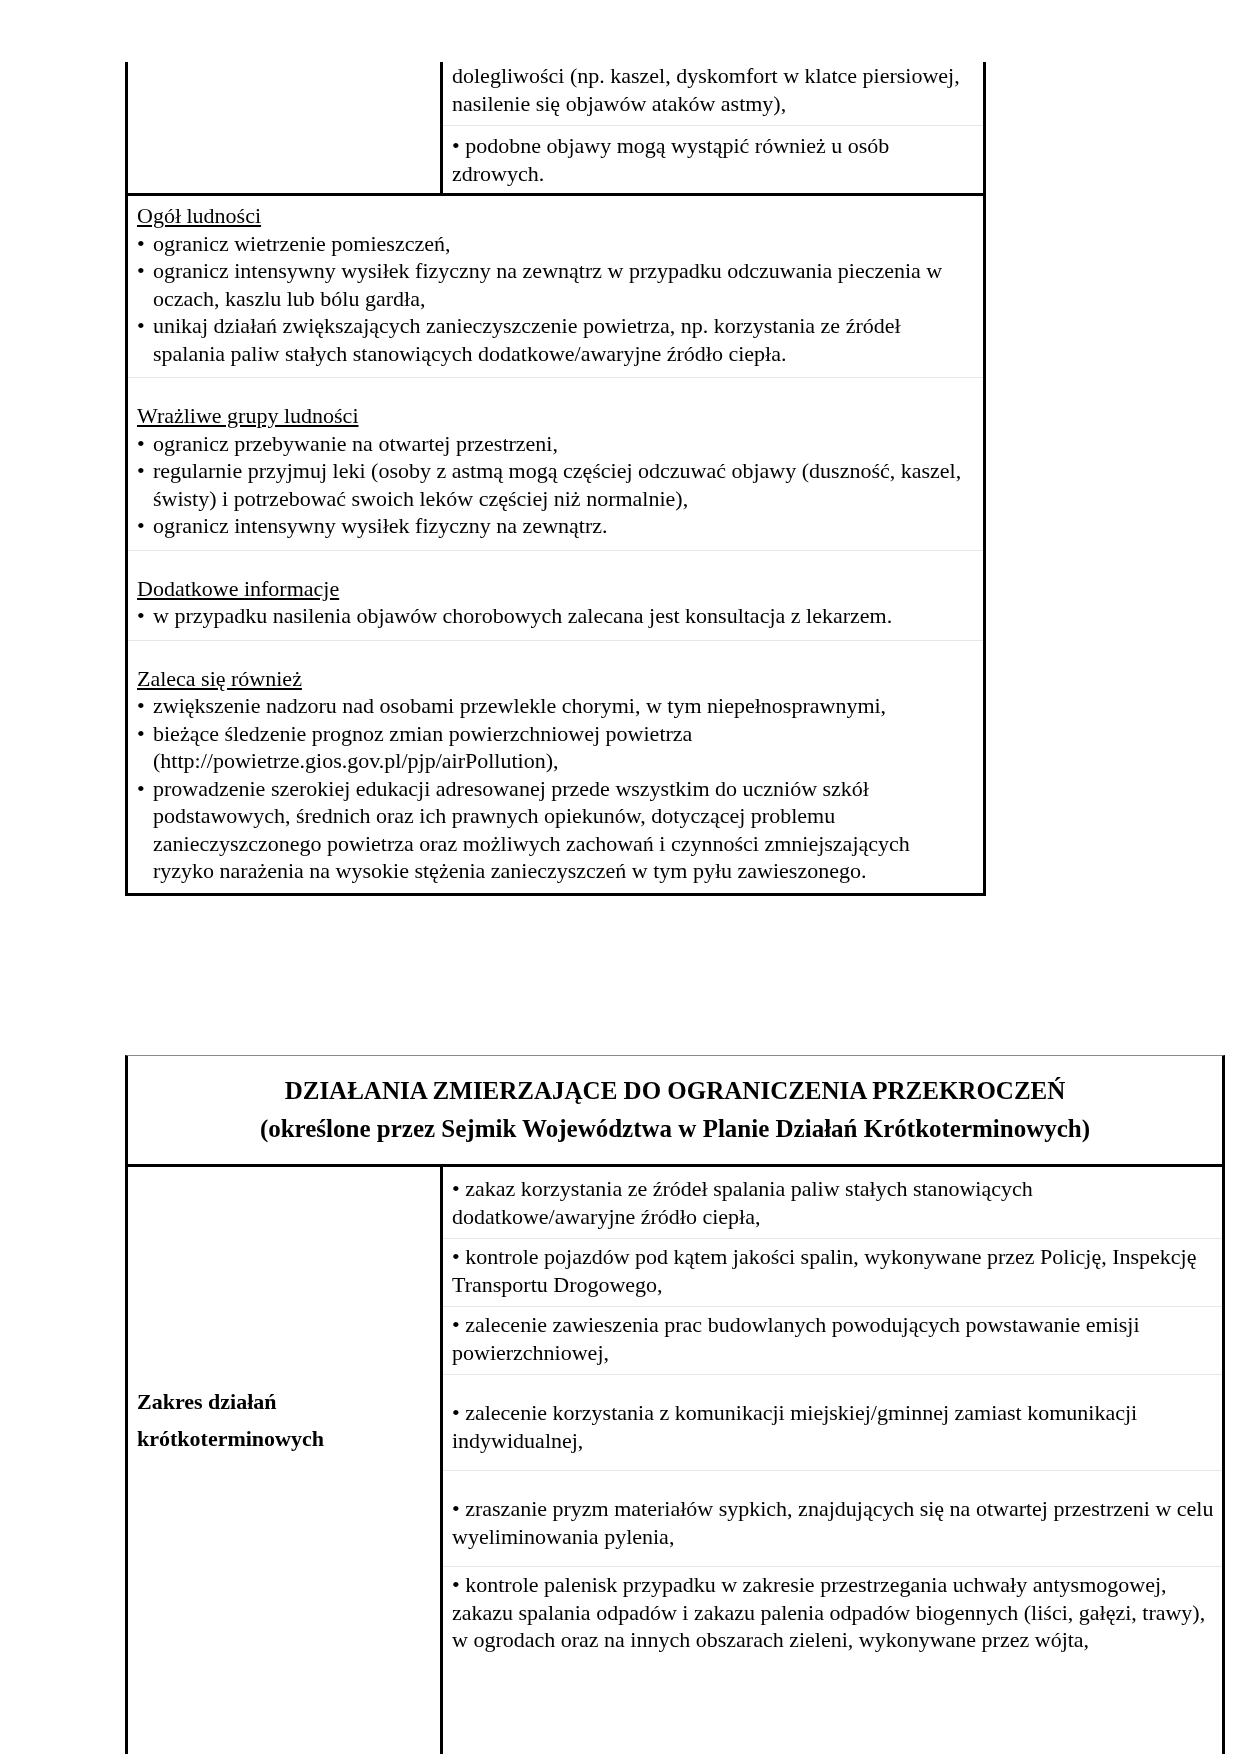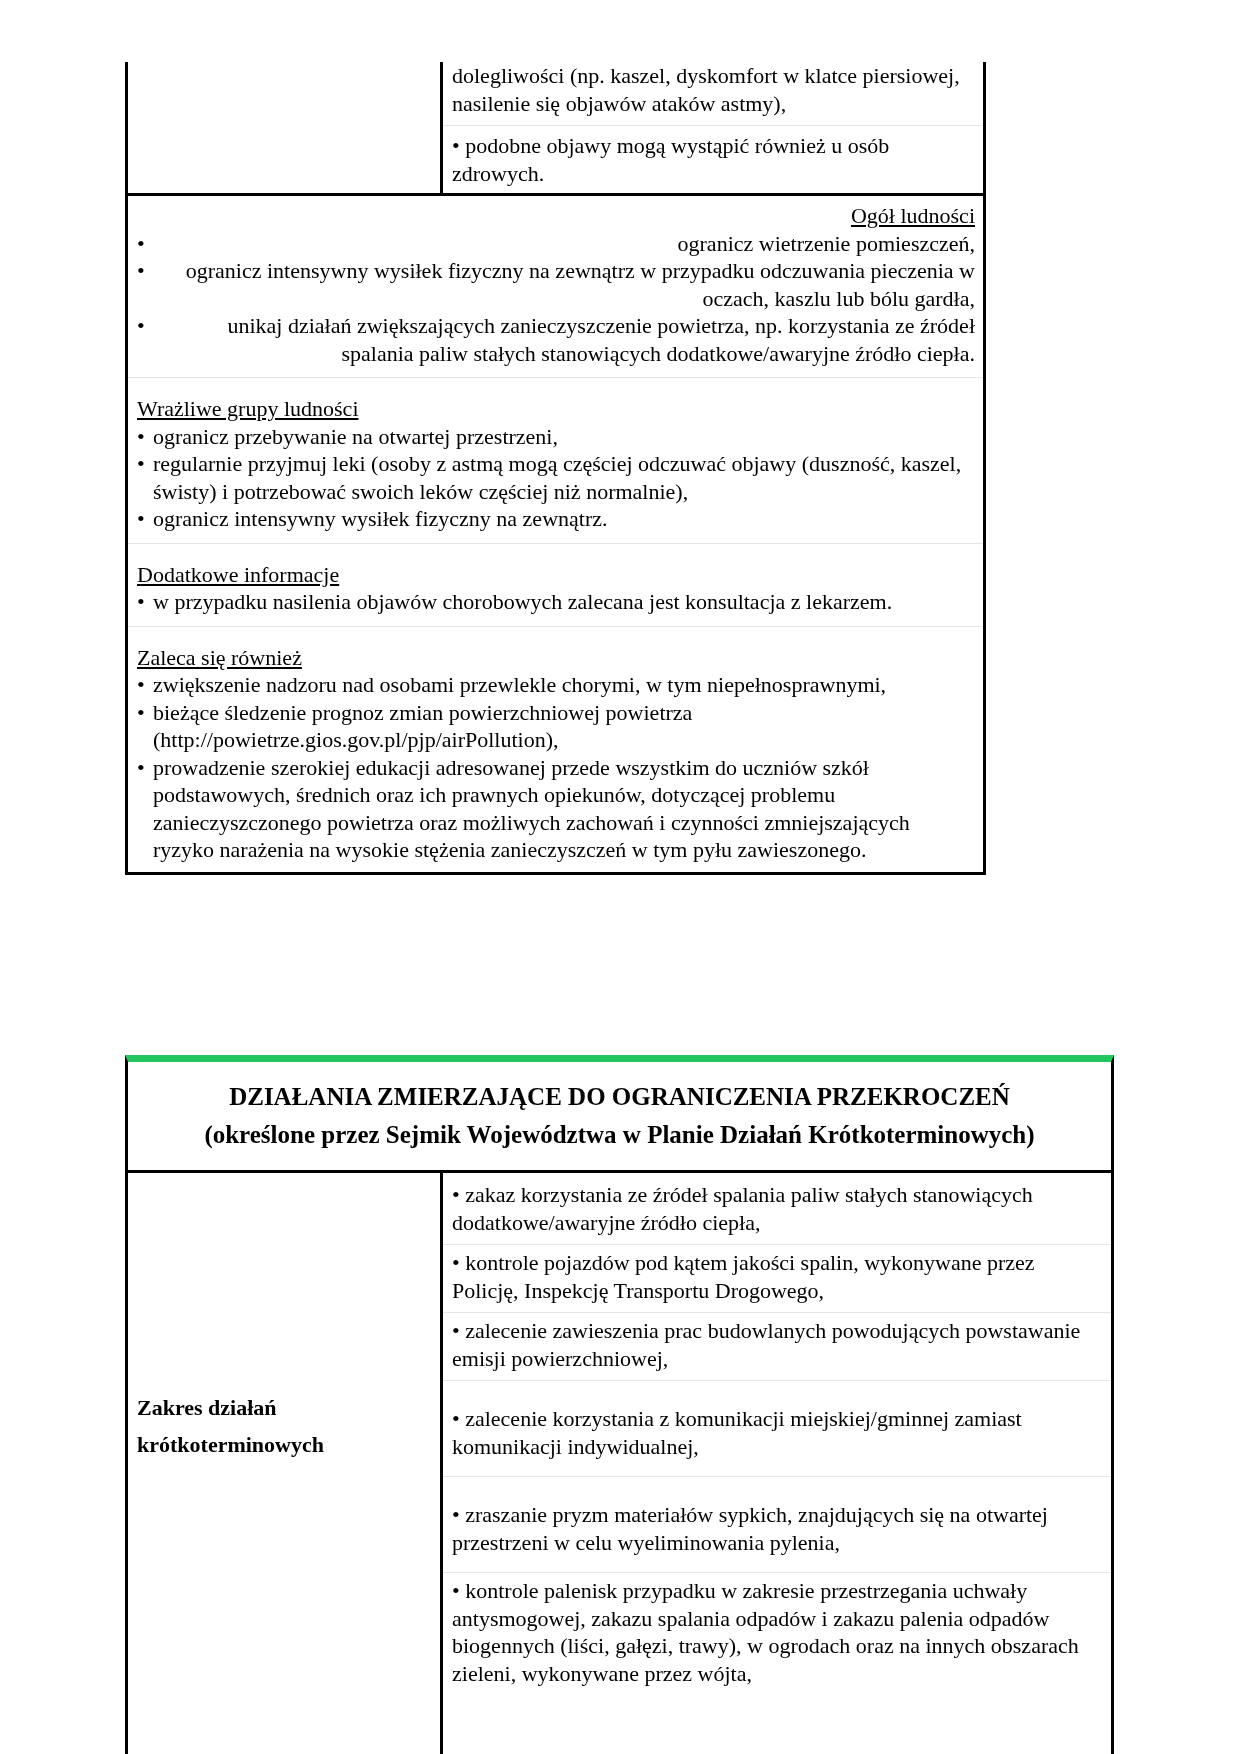--- a/index.html
+++ b/index.html
@@ -56,22 +56,22 @@
   }
   .sub {
     padding: 0 8px 0 9px;
     border-top: 1px solid #e6e6e6;
   }
   .sub:first-child { border-top: none; }
 
   .t1-r1 .rcell .sub.a { padding-top: 0px; padding-bottom: 8px; }
   .t1-r1 .rcell .sub.b { padding-top: 6px; padding-bottom: 6px; }
 
-  .t1-r2 .sub { padding-top: 17px; padding-bottom: 10px; }
-  .t1-r2 .sub:first-child { padding-top: 6px; text-align: right; }
+  .t1-r2 .sub { padding-top: 24px; padding-bottom: 10px; }
+  .t1-r2 .sub:first-child { padding-top: 6px; }
   .t1-r2 .sub:last-child { padding-bottom: 8px; }
 
   .heading-u {
     text-decoration: underline;
     text-underline-offset: 2px;
   }
   ul.blist {
     list-style: none;
     margin: 0;
     padding: 0;
@@ -85,22 +85,22 @@
     position: absolute;
     left: 0;
     top: 0;
   }
 
   
   .t2 {
     position: absolute;
     left: 125px;
     top: 1055px;
-    width: 989px;
-    border-top: 7px solid #22c55e;
+    width: 1100px;
+    border-top: 1px solid #22c55e;
     border-left: 3px solid #000;
     border-right: 3px solid #000;
     box-sizing: border-box;
     height: 700px;
   }
   .t2-head {
     height: 108px;
     border-bottom: 3px solid #000;
     box-sizing: content-box;
     display: flex;

